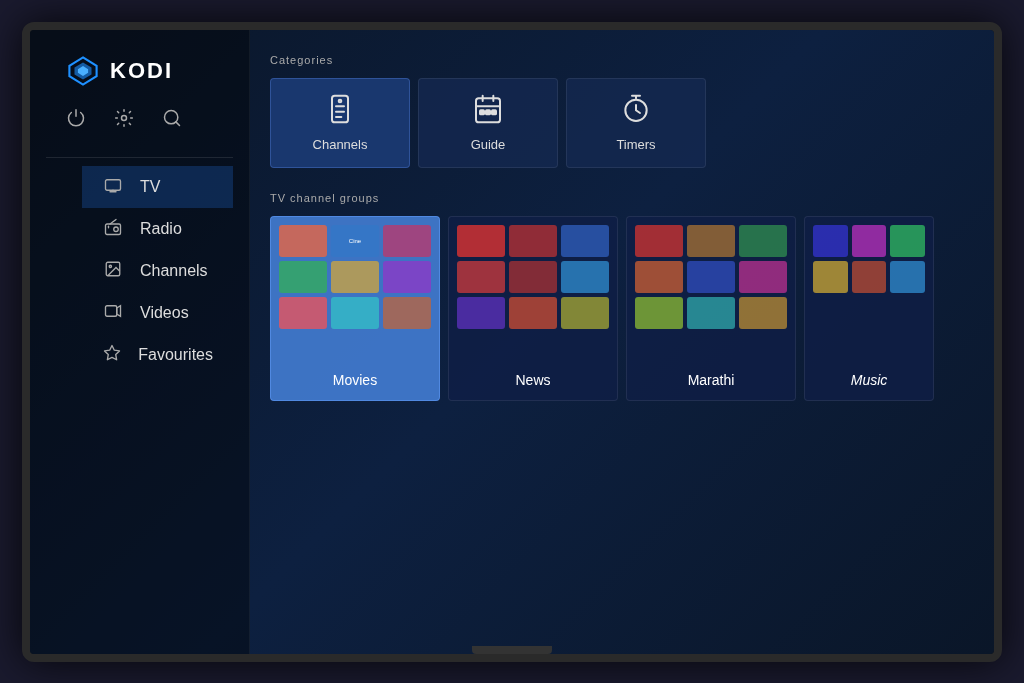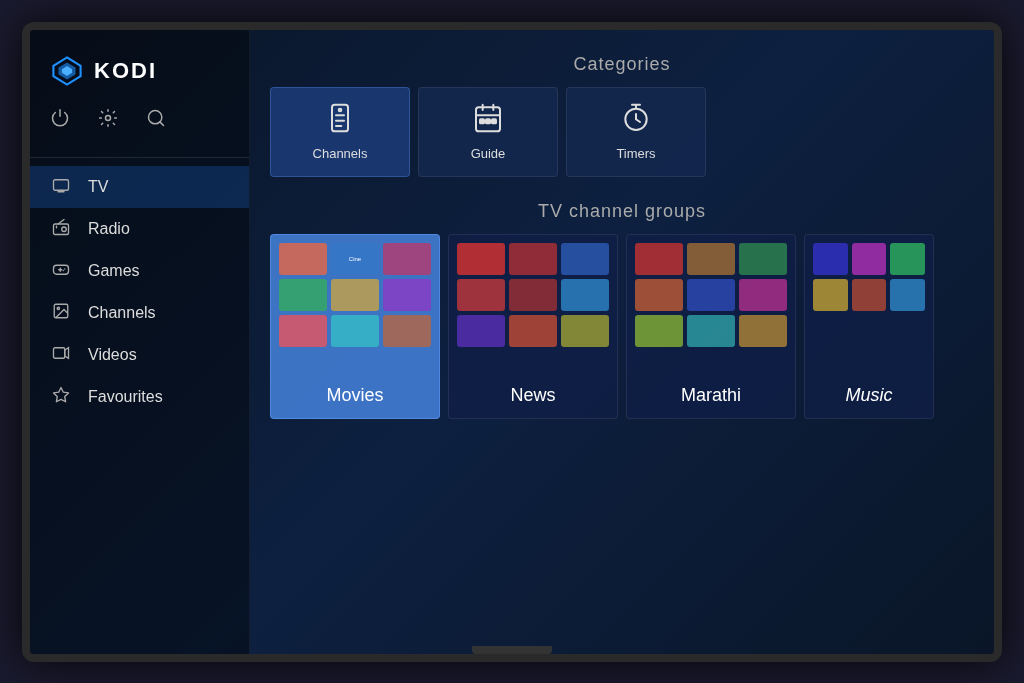--- a/index.html
+++ b/index.html
@@ -34,21 +34,21 @@
       display: flex;
     }
 
     
     .sidebar {
       width: 220px;
       min-width: 220px;
       background: rgba(0,0,0,0.4);
       display: flex;
       flex-direction: column;
-      padding: 16px 0;
+      padding: 16px 16px;
       border-right: 1px solid rgba(255,255,255,0.05);
     }
 
     .logo-area {
       display: flex;
       align-items: center;
       padding: 8px 20px 20px 20px;
       gap: 10px;
     }
 
@@ -78,20 +78,21 @@
     }
 
     .nav-item {
       display: flex;
       align-items: center;
       padding: 10px 20px;
       gap: 16px;
       cursor: pointer;
       border-radius: 0;
       transition: background 0.2s;
+      margin-left: 36px;
     }
 
     .nav-item.active {
       background: rgba(30, 100, 200, 0.3);
     }
 
     .nav-icon {
       color: #ccc;
       font-size: 16px;
       width: 22px;
@@ -105,25 +106,24 @@
 
     
     .main-content {
       flex: 1;
       padding: 24px 20px;
       overflow: hidden;
     }
 
     .section-title {
       color: #aaa;
-      font-size: 18px;
+      font-size: 11px;
       letter-spacing: 1px;
       margin-bottom: 12px;
       text-transform: none;
-      text-align: center;
     }
 
     
     .categories-grid {
       display: flex;
       gap: 8px;
       margin-bottom: 24px;
     }
 
     .category-tile {
@@ -174,21 +174,21 @@
       transition: background 0.2s;
     }
 
     .channel-group-tile.highlighted {
       background: rgba(70, 130, 220, 0.85);
       border-color: rgba(100,160,255,0.5);
     }
 
     .channel-group-label {
       color: #fff;
-      font-size: 18px;
+      font-size: 14px;
       font-weight: 500;
       z-index: 2;
       text-align: center;
     }
 
     .channel-logos {
       position: absolute;
       top: 8px;
       left: 8px;
       right: 8px;
@@ -339,29 +339,20 @@
           <svg class="svg-icon-sm" viewBox="0 0 24 24">
               <rect x="2" y="8" width="20" height="14" rx="2"></rect>
               <path d="M16 2l-8 6" stroke-linecap="round"></path>
               <circle cx="16" cy="15" r="3"></circle>
               <path d="M6 11v2" stroke-linecap="round"></path>
             </svg>
         </span>
         <span class="nav-label">Radio</span>
       </div>
 
-      <div class="nav-item">
-        <span class="nav-icon">
-          <svg class="svg-icon-sm" viewBox="0 0 24 24">
-              <rect x="2" y="7" width="20" height="12" rx="4"></rect>
-              <path d="M9 13h4M11 11v4M17 12h.01M15 14h.01" stroke-linecap="round"></path>
-            </svg>
-        </span>
-        <span class="nav-label">Games</span>
-      </div>
 
 
       <div class="nav-item">
         <span class="nav-icon">
           <svg class="svg-icon-sm" viewBox="0 0 24 24">
               <rect x="3" y="3" width="18" height="18" rx="2"></rect>
               <circle cx="8.5" cy="8.5" r="1.5"></circle>
               <path d="M21 15l-5-5L5 21"></path>
             </svg>
         </span>

